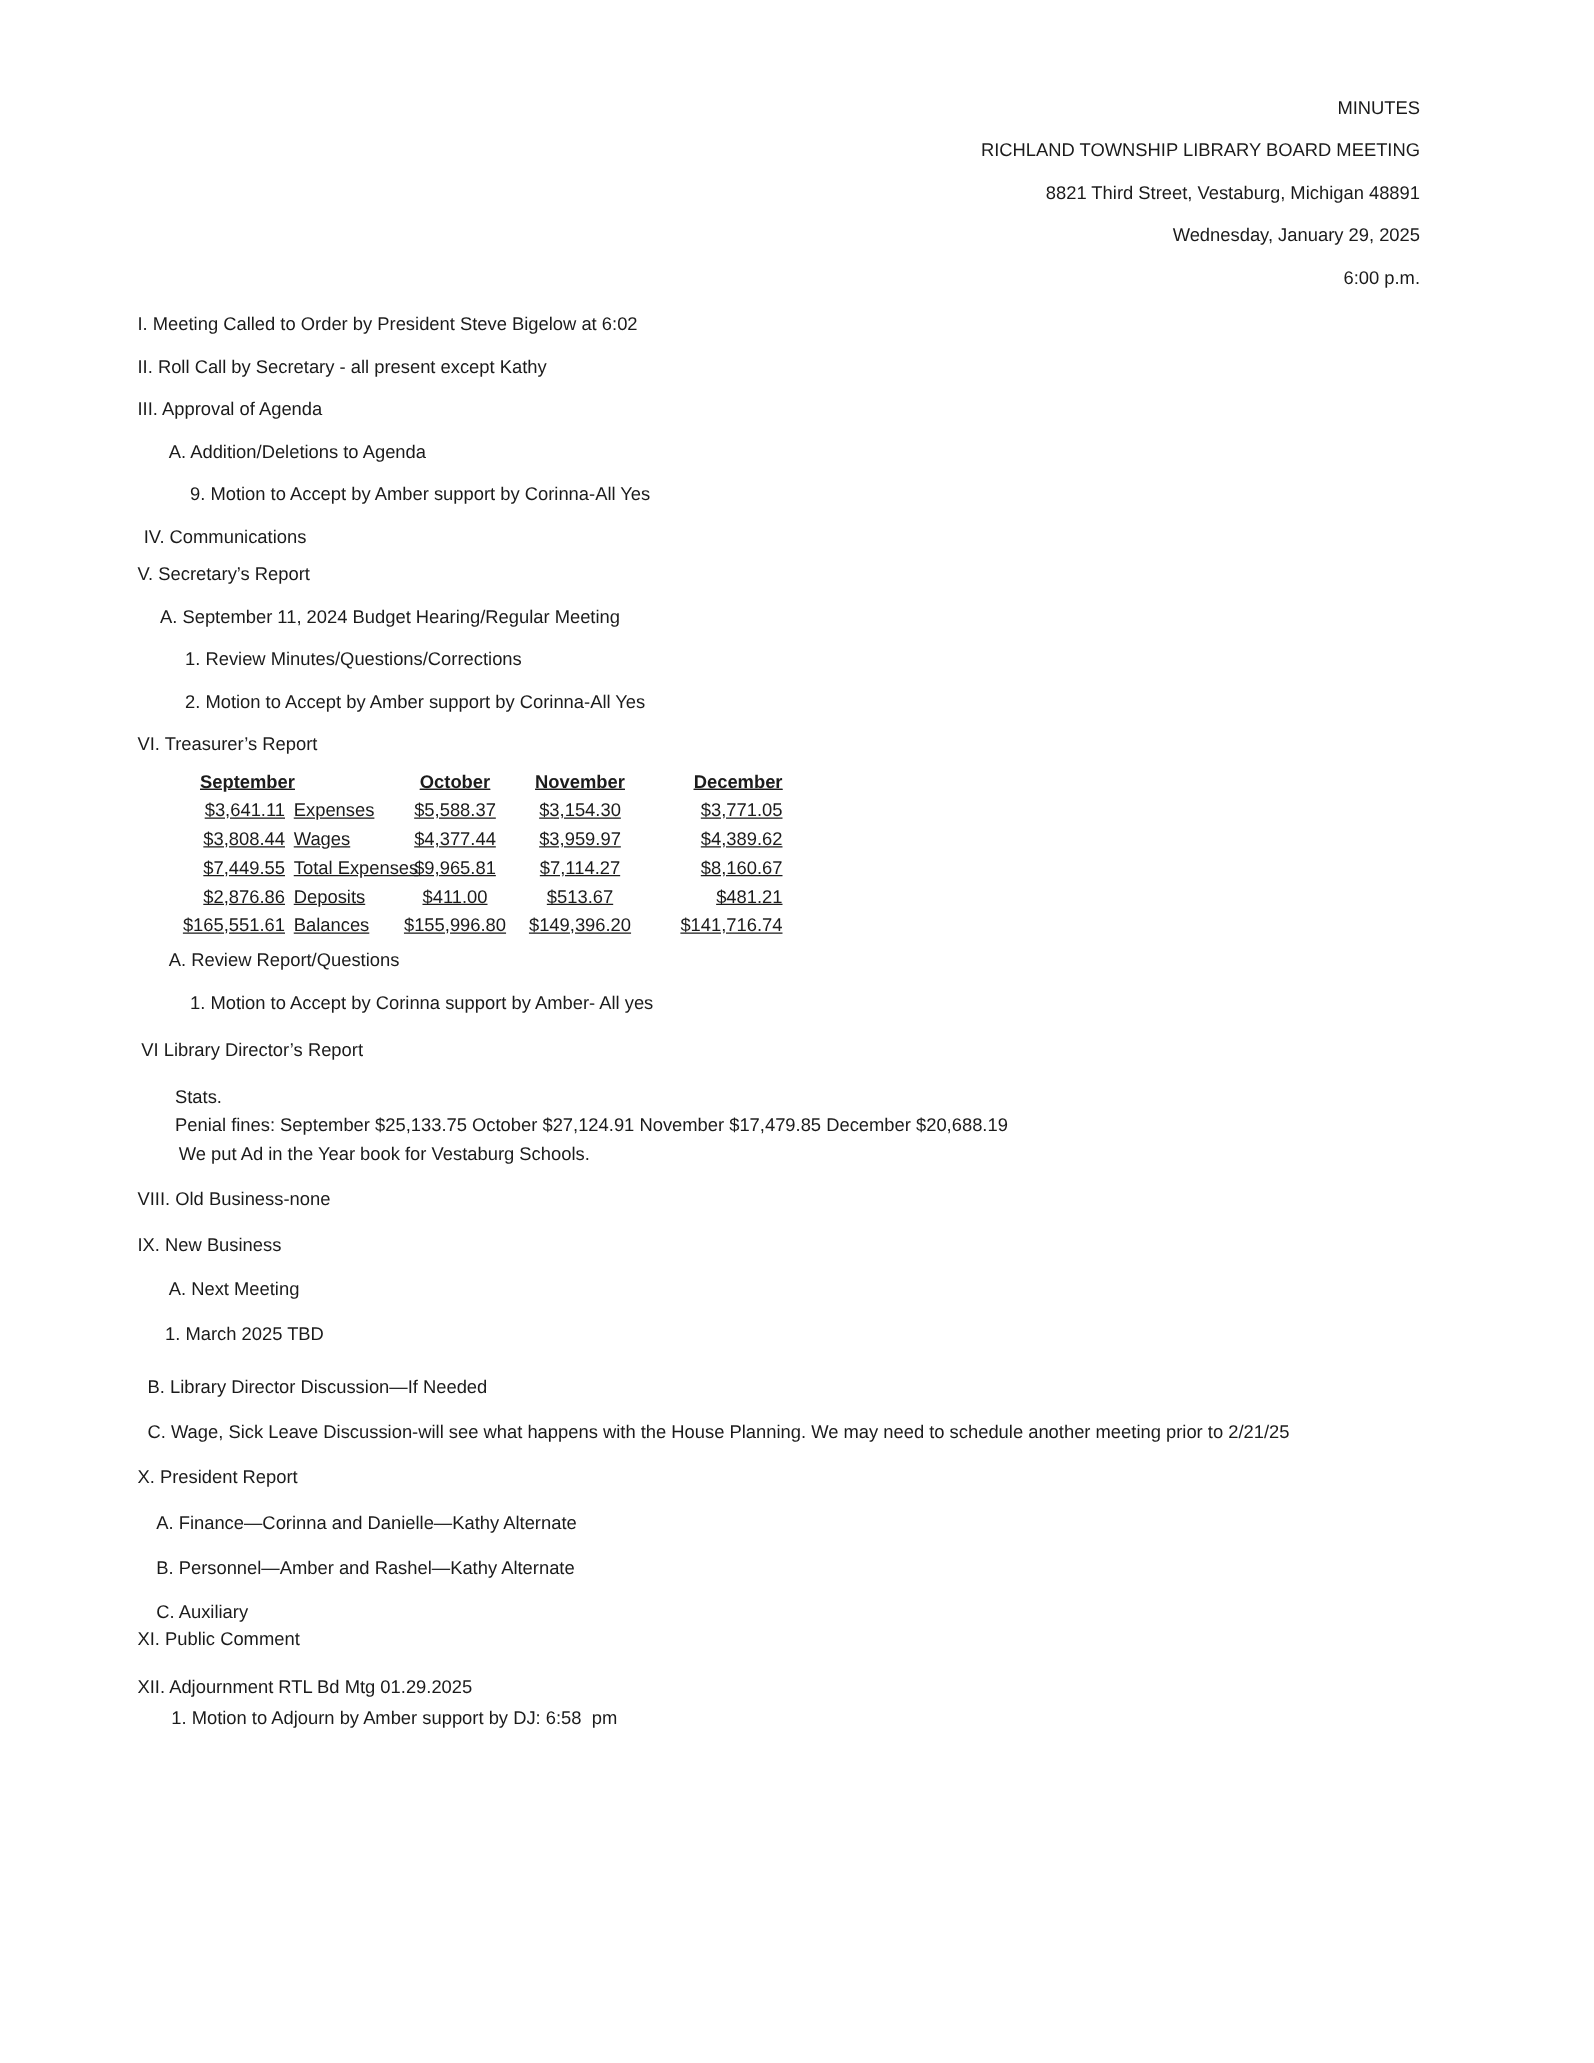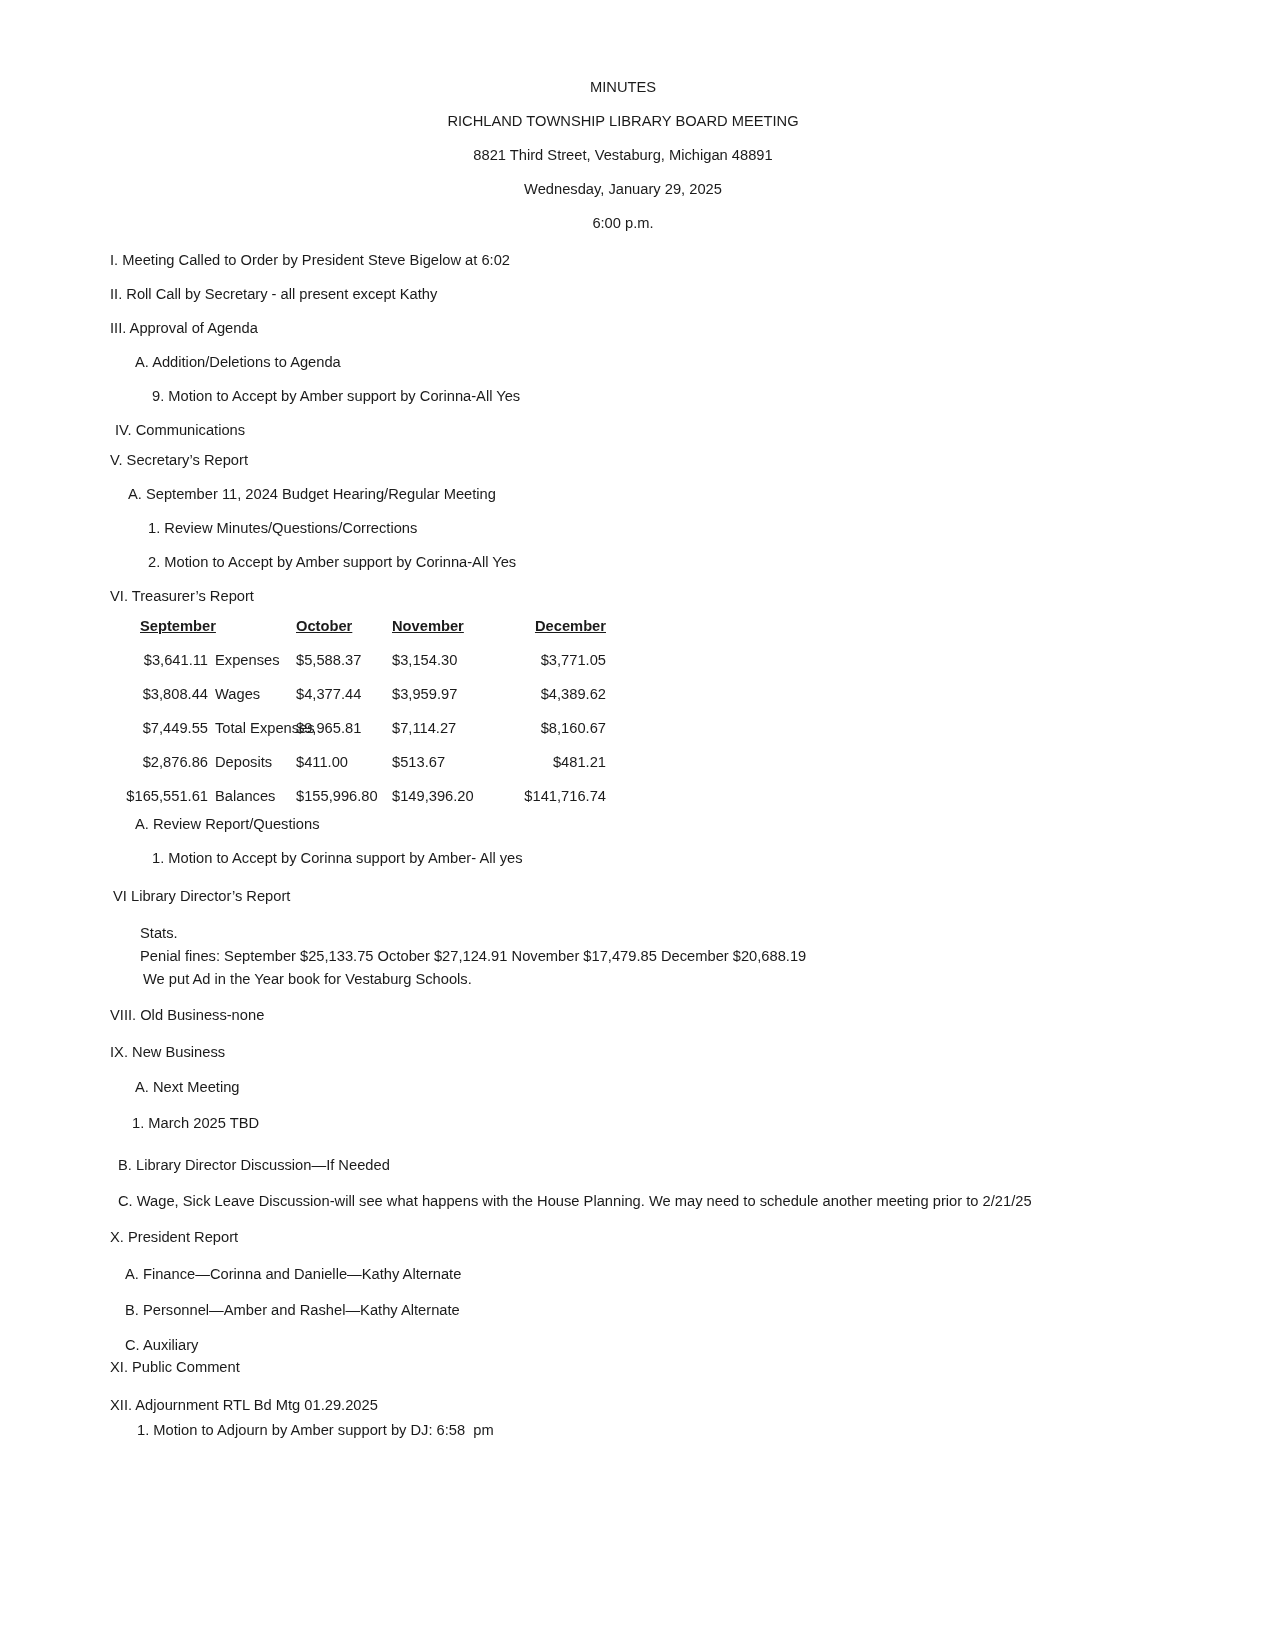--- a/index.html
+++ b/index.html
@@ -9,21 +9,21 @@
     color:#1b1b1b;
     -webkit-font-smoothing:antialiased;
   }
   .doc{
     box-sizing:border-box;
     width:1275px;height:1650px;
     padding:76px 139px 0 110px;
     font-size:14.7px;
   }
   .doc p{margin:0;line-height:22px;white-space:pre-wrap;}
-  .heading{text-align:center;}
+  .heading{text-align:right;}
   .heading p{margin-top:12px;}
   .heading p:first-child{margin-top:0;}
   
   .mt0{margin-top:0 !important;}
   .mt1{margin-top:1px !important;}
   .mt3{margin-top:3px !important;}
   .mt6{margin-top:6px !important;}
   .mt8{margin-top:8px !important;}
   .mt12{margin-top:12px !important;}
   .mt13{margin-top:13px !important;}
@@ -41,31 +41,32 @@
   .in25{padding-left:25px;}
   .in27{padding-left:27px;}
   .in30{padding-left:30px;}
   .in33{padding-left:33px;}
   .in38{padding-left:38px;}
   .in42{padding-left:42px;}
   
   .ttable{
     display:grid;
     grid-template-columns:82px 88px 96px 104px 112px;
-    row-gap:12px;
-    margin-left:16px;
+    row-gap:1px;
+    margin-left:36px;
     margin-top:8px;
     width:482px;
     line-height:22px;
+    text-decoration:underline;
   }
   .ttable .cell{white-space:nowrap;}
   .sp2{grid-column:1 / span 2;padding-left:14px;}
   .hu{font-weight:bold;text-decoration:underline;}
   .tr{text-align:right;}
-  .tc{}
+  .tc{text-align:center;}
   .tl{padding-left:7px;}
   .trd{text-align:right;padding-right:2px;}
 </style>
 </head>
 <body>
 
 <div class="doc">
 
   <div class="heading">
     <p>MINUTES</p>

